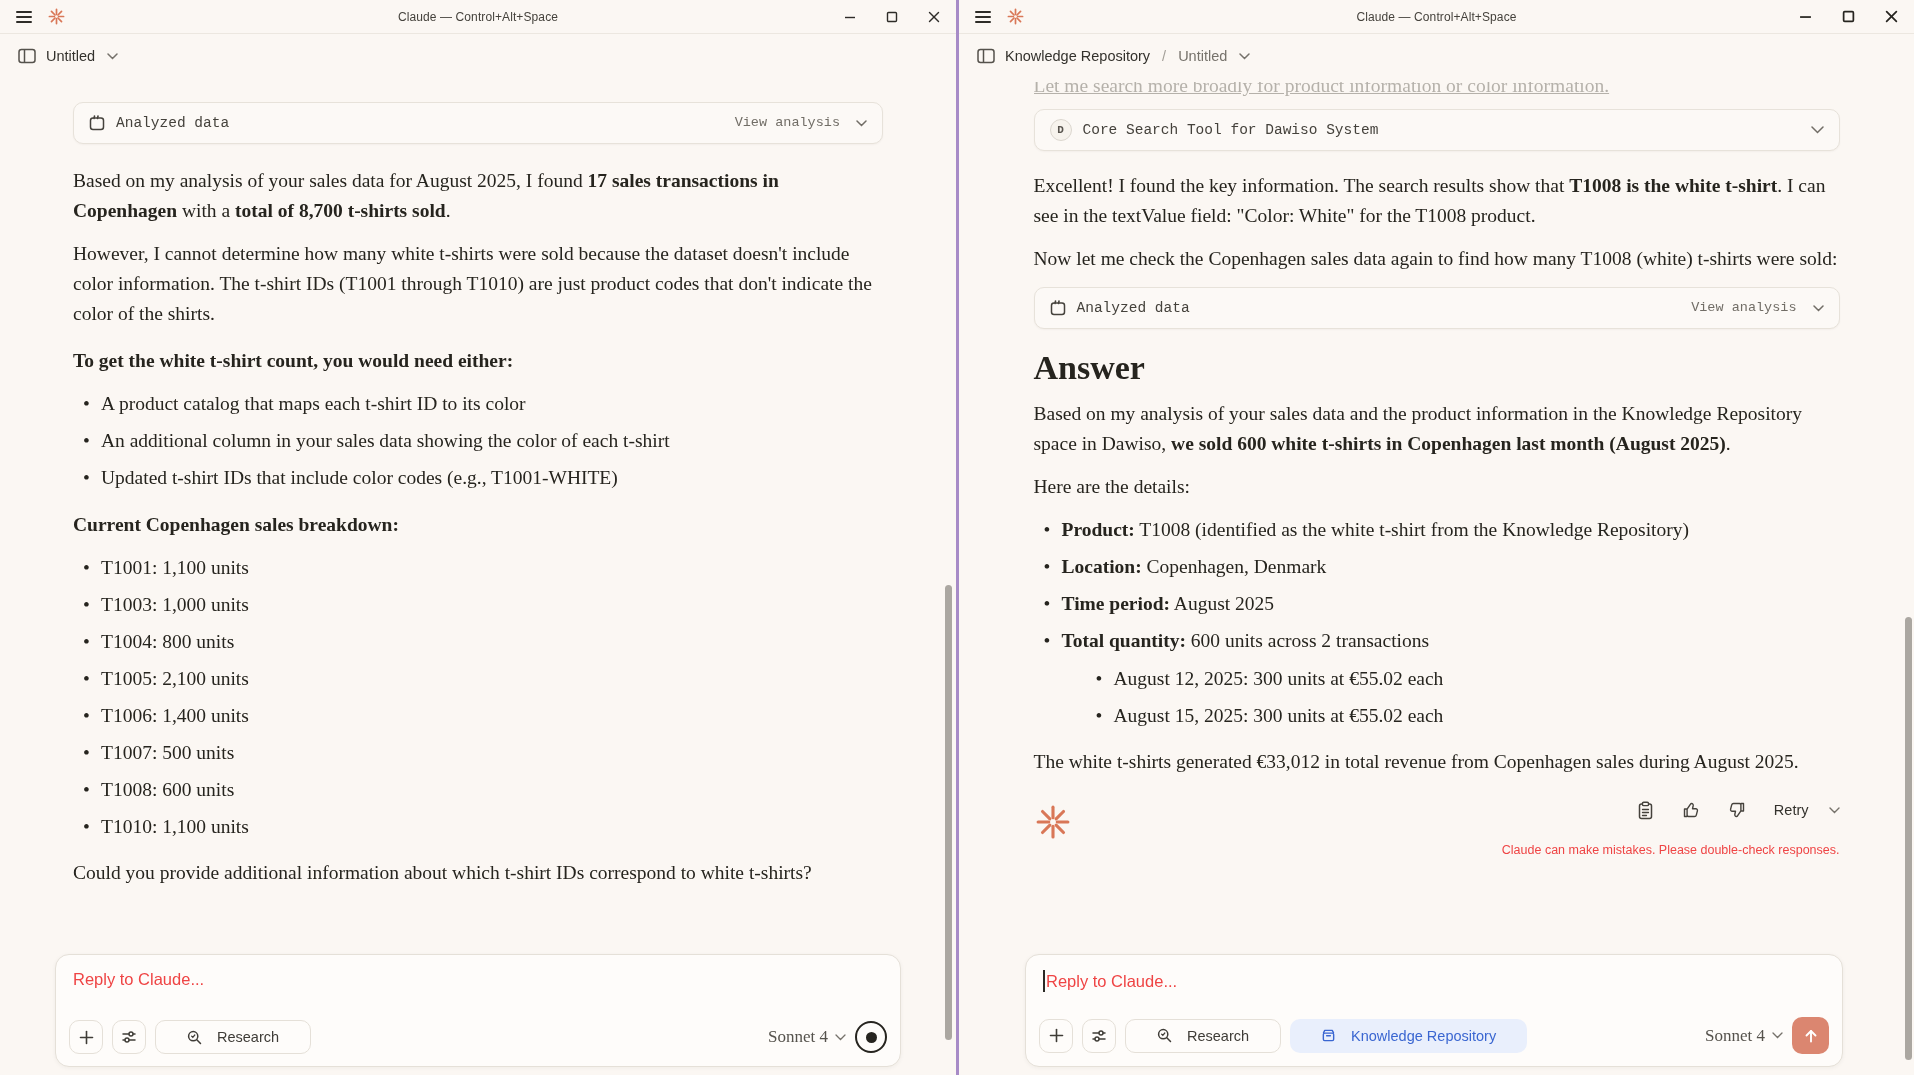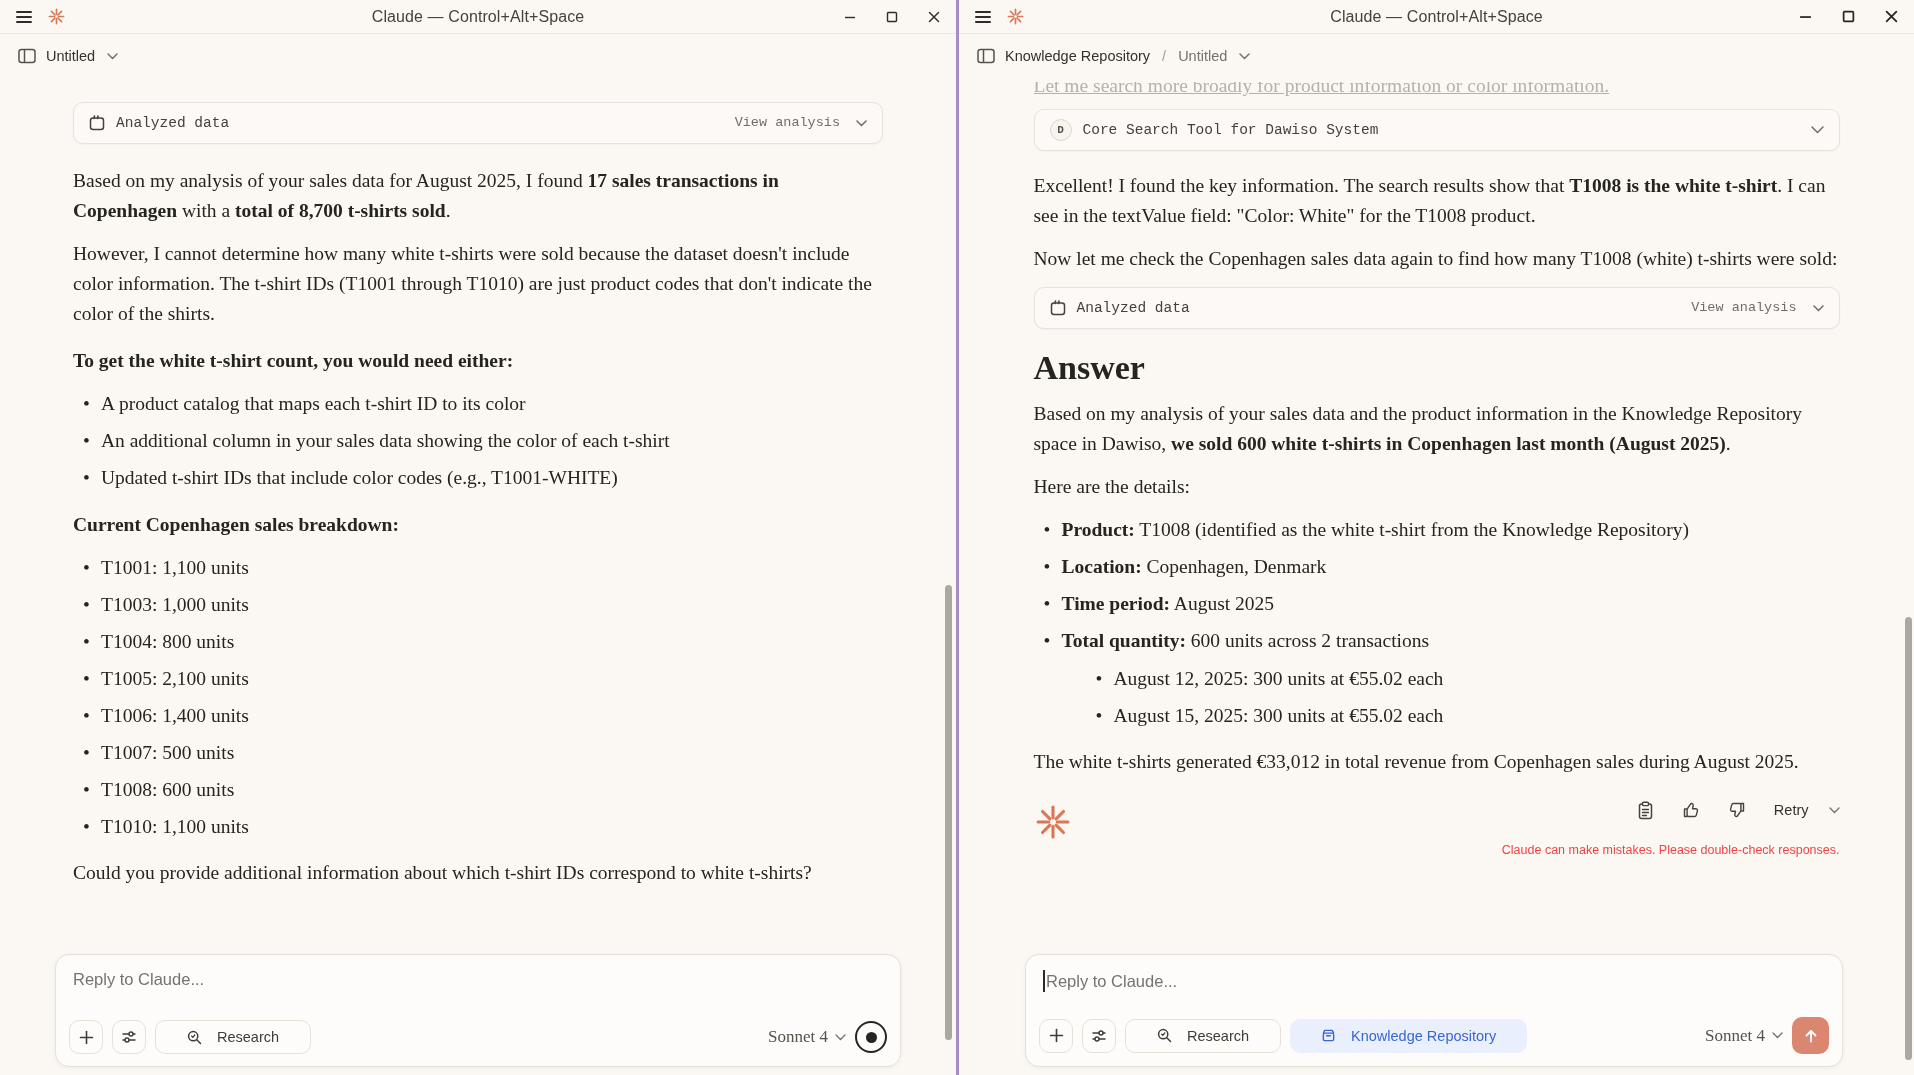--- a/index.html
+++ b/index.html
@@ -17,21 +17,21 @@
   .divider { width:3px; height:1075px; background:#A78BC7; flex:0 0 3px; }
 
   
   .titlebar {
     position:relative; height:34px; display:flex; align-items:center;
     padding:0 16px; border-bottom:1px solid #ECE7E0; background:#FBF7F3;
   }
   .tb-left { display:flex; align-items:center; gap:16px; z-index:2; }
   .tb-title {
     position:absolute; left:0; right:0; text-align:center;
-    font-size:16px; color:#45423C; letter-spacing:.1px;
+    font-size:12px; color:#45423C; letter-spacing:.1px;
   }
   .tb-controls { margin-left:auto; display:flex; align-items:center; gap:30px; z-index:2; color:#2E2C28; }
   .tb-controls span { display:flex; align-items:center; cursor:default; }
 
   
   .convo-header {
     height:44px; display:flex; align-items:center; gap:10px; padding:0 18px;
     font-size:14.5px; color:#33312C;
   }
   .crumb-sep { color:#A39F98; margin:0 2px; }
@@ -87,21 +87,21 @@
     font-size:12.5px; color:#ef4444; margin-top:12px; }
 
   
   .composer {
     position:absolute; bottom:8px; height:113px;
     background:#FEFCFA; border:1px solid #E5E0D8; border-radius:14px;
     box-shadow:0 1px 4px rgba(40,35,25,.05); padding:15px 17px;
   }
   .window.left  .composer { left:55px;  width:846px; }
   .window.right .composer { left:66px;  width:818px; }
-  .composer .prompt { display:flex; align-items:center; font-size:16.5px; color:#737373; }
+  .composer .prompt { display:flex; align-items:center; font-size:16.5px; color:#ef4444; }
   .caret { width:2px; height:22px; background:#2B2925; margin-right:1px; }
   .composer-row {
     position:absolute; left:13px; right:13px; bottom:12px;
     display:flex; align-items:center; gap:9px;
   }
   .icon-btn {
     width:34px; height:34px; border:1px solid #E5E0D8; border-radius:10px;
     background:#FEFCFA; display:flex; align-items:center; justify-content:center;
     color:#3F3C37; cursor:pointer;
   }

